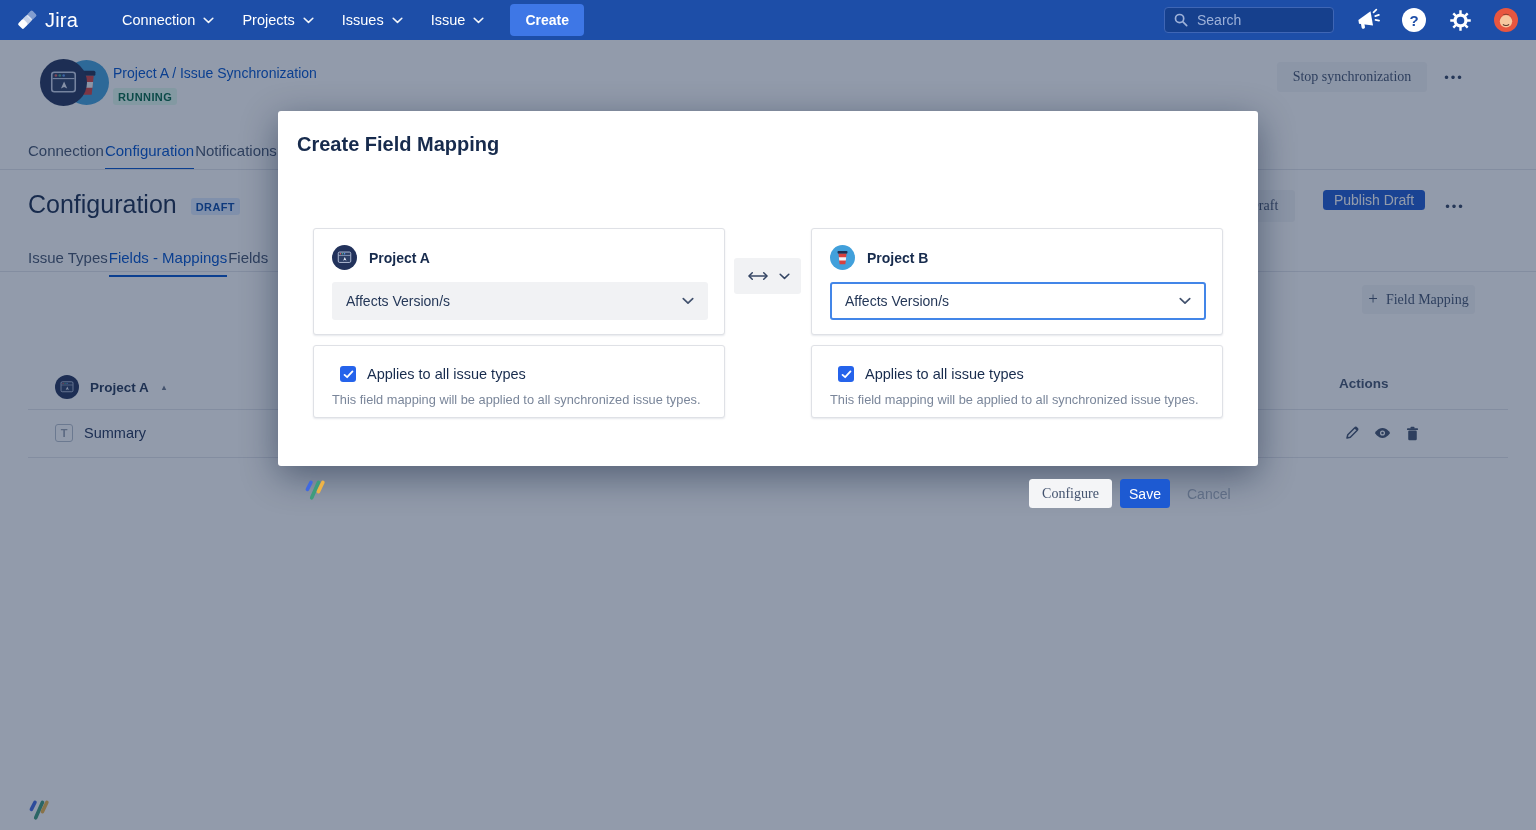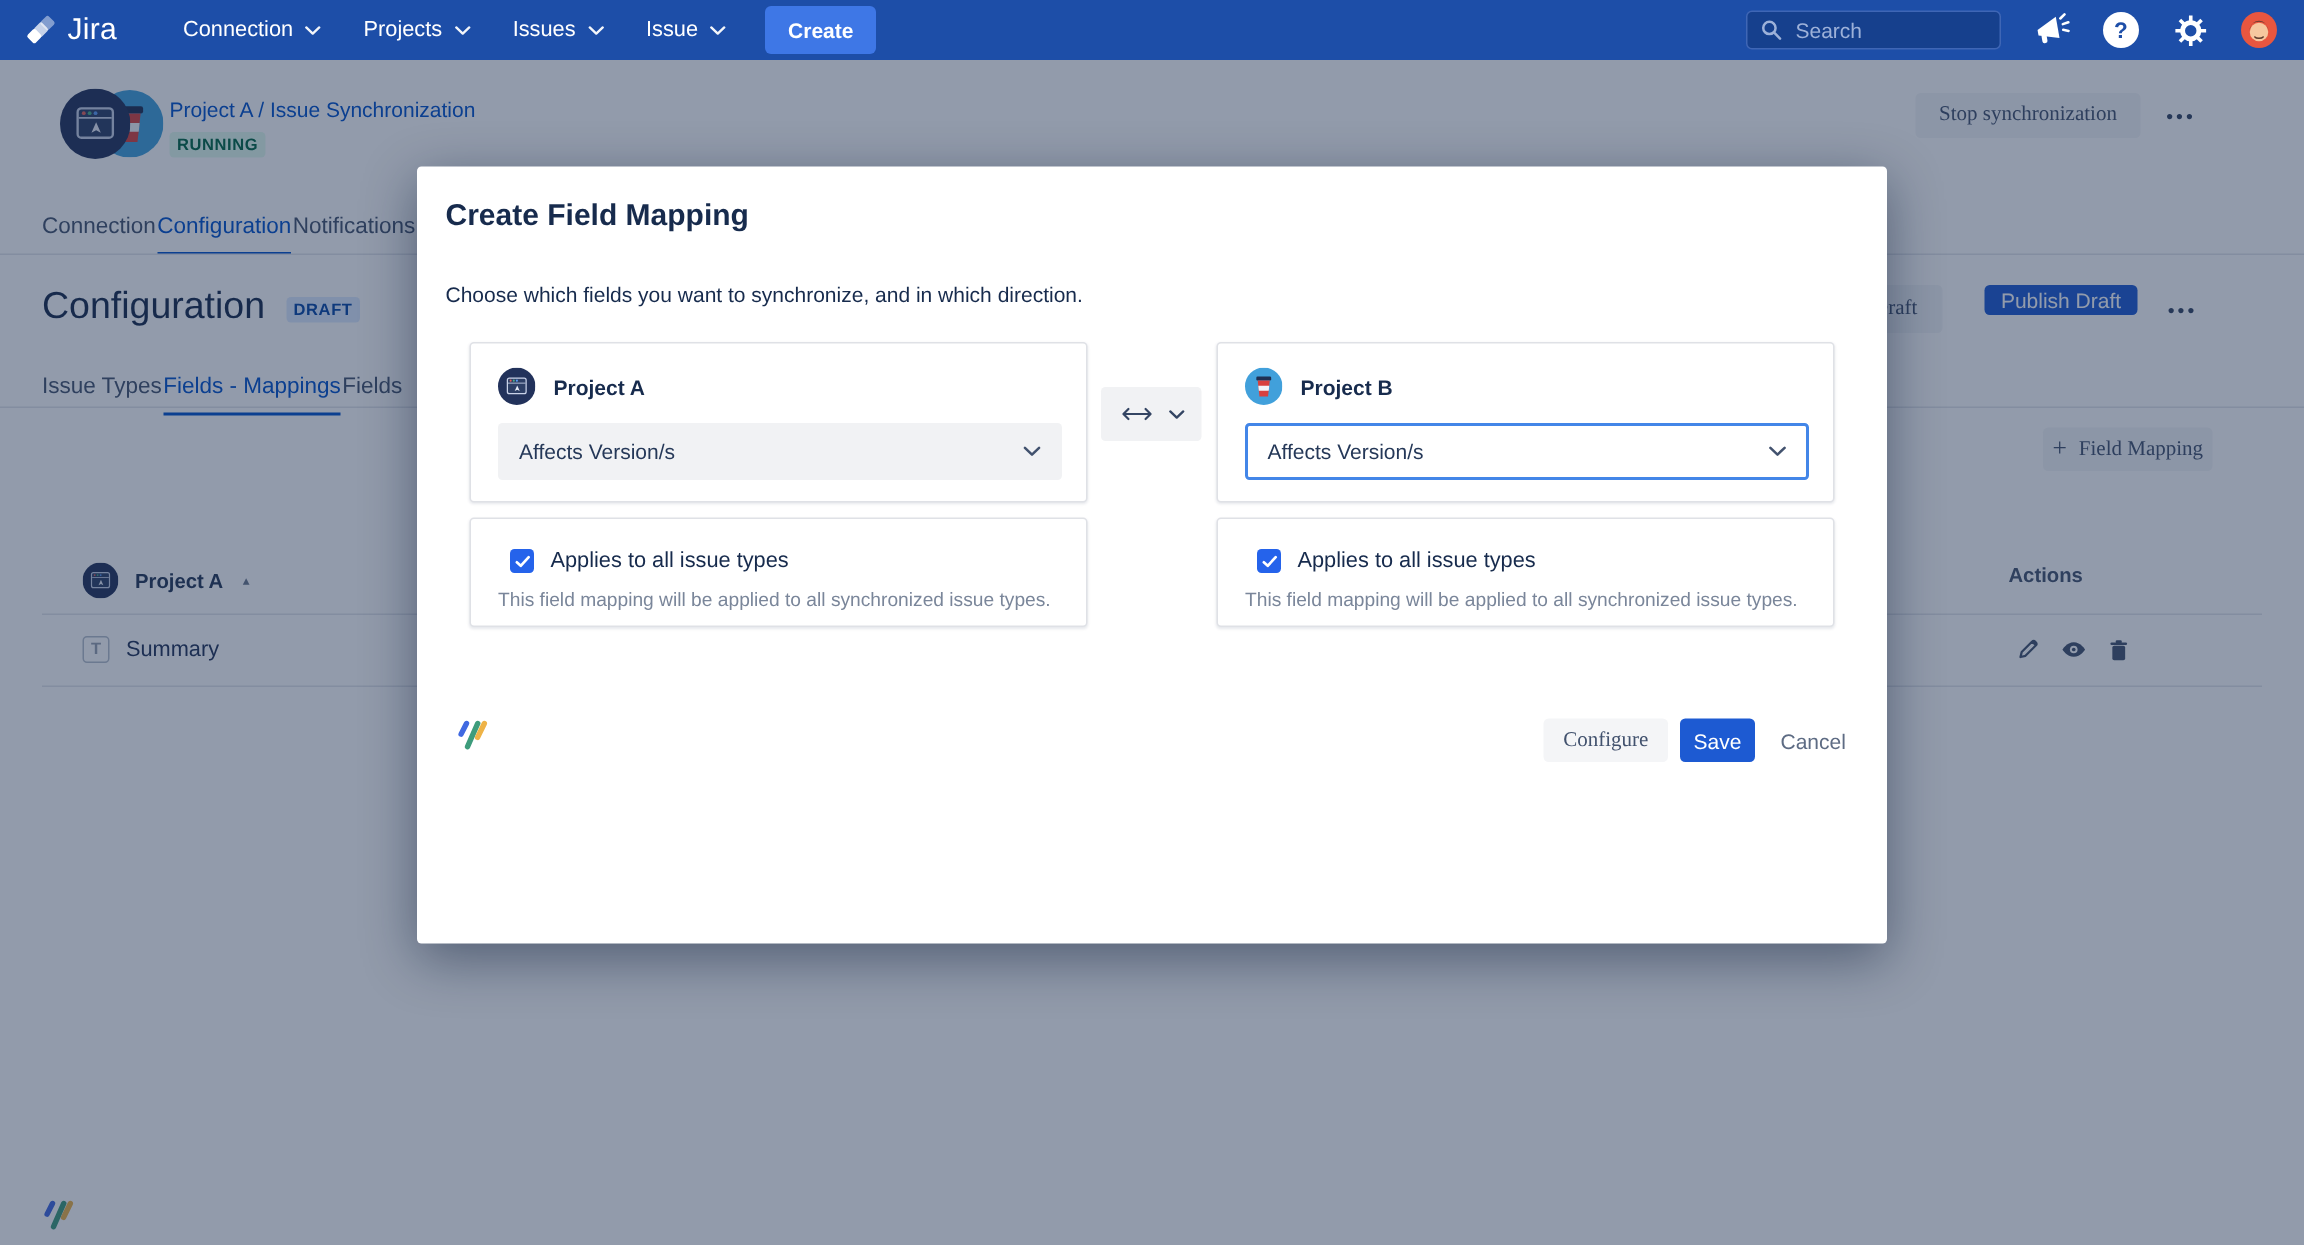--- a/index.html
+++ b/index.html
@@ -64,21 +64,21 @@
   .t-icon{width:18px;height:18px;border:1.5px solid #b6bfcc;border-radius:3px;color:#97a0b0;
           font-size:11px;font-weight:700;display:flex;align-items:center;justify-content:center}
   .trow-label{font-size:14.5px;color:#22345a}
   .row-actions{position:absolute;left:1343px;top:384px;display:flex;align-items:center;gap:12px;color:#42526e}
   .icon-btn{background:none;border:none;cursor:pointer;color:#42526e;width:18px;height:18px;
             display:flex;align-items:center;justify-content:center}
   .page-logo{position:absolute;left:26px;top:757px;width:26px;height:26px}
 
   
   .blanket{position:absolute;top:40px;left:0;right:0;bottom:0;background:rgba(23,43,77,.47);z-index:20}
-  .modal{position:absolute;left:278px;top:111px;width:980px;height:518px;background:#fff;border-radius:3px;
+  .modal{position:absolute;left:278px;top:111px;width:980px;height:355px;background:#fff;border-radius:3px;
          z-index:30;box-shadow:0 10px 36px rgba(7,22,51,.45)}
   .modal-title{position:absolute;left:19px;top:22px;font-size:20px;font-weight:600;color:#172b4d}
   .modal-subtitle{position:absolute;left:19px;top:77px;font-size:14px;color:#172b4d}
   .card{position:absolute;width:412px;background:#fff;border:1px solid #dfe1e6;border-radius:3px;
         box-shadow:0 1px 2px rgba(9,30,66,.10)}
   .card.proj{top:117px;height:107px}
   .card.left{left:35px}
   .card.right{left:533px}
   .card-head{position:absolute;left:18px;top:16px;display:flex;align-items:center;gap:12px}
   .card-head .avatar{width:25px;height:25px}
@@ -323,21 +323,20 @@
 
     <svg class="page-logo" viewBox="0 0 26 26">
         <use href="#sym-getint"></use>
       </svg>
   </main>
 
   <div class="blanket"></div>
 
   <section class="modal">
     <h2 class="modal-title">Create Field Mapping</h2>
-    <p class="modal-subtitle">Choose which fields you want to synchronize, and in which direction.</p>
 
     <div class="card proj left">
       <div class="card-head">
         <svg class="avatar" viewBox="0 0 48 48">
             <use href="#sym-pa"></use>
           </svg>
         <span class="card-proj-name">Project A</span>
       </div>
       <div class="select">
         <span class="select-value">Affects Version/s</span>

